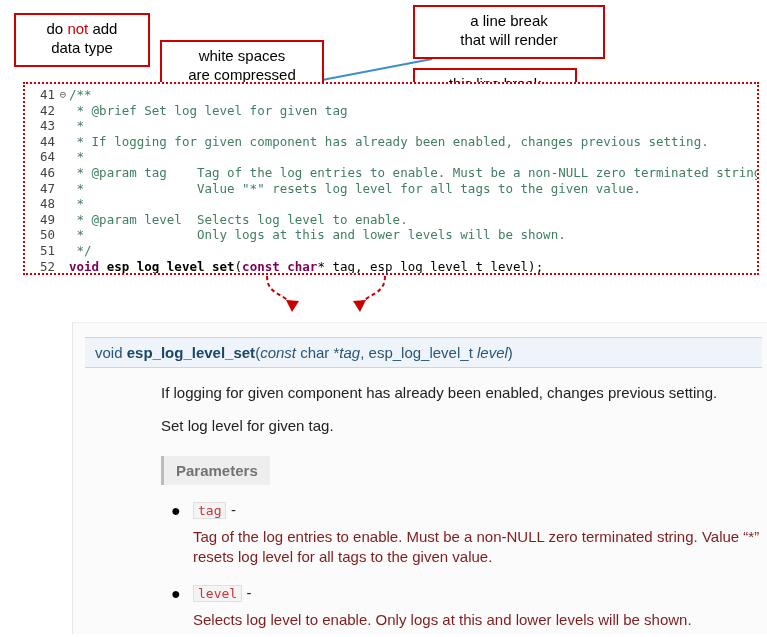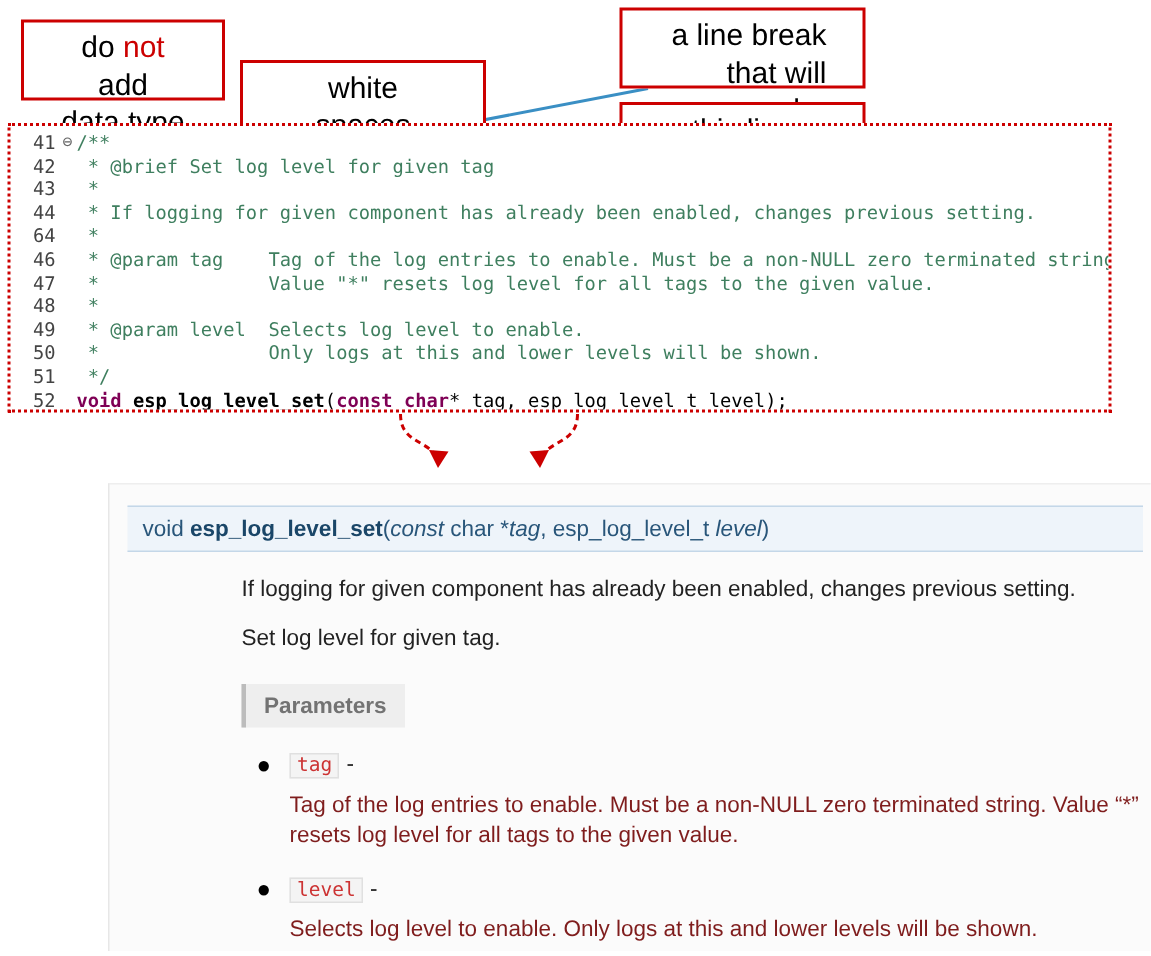--- a/index.html
+++ b/index.html
@@ -14,47 +14,46 @@
     position: relative;
     overflow: hidden;
   }
 
   
   .callout {
     position: absolute;
     border: 2px solid #cc0000;
     background: #ffffff;
     color: #000000;
-    font-size: 20px;
+    font-size: 15px;
     line-height: 1.25;
     text-align: center;
-    padding: 5px 24px;
+    padding: 5px 0;
     box-sizing: border-box;
   }
   .callout .hl {
     color: #cc0000;
   }
   #callout-datatype {
     left: 14px;
     top: 13px;
     width: 136px;
     height: 54px;
   }
   #callout-whitespace {
     left: 160px;
     top: 40px;
     width: 164px;
     height: 54px;
   }
   #callout-linebreak-render {
     left: 413px;
     top: 5px;
-    width: 164px;
+    width: 192px;
     height: 54px;
-    text-align: right;
   }
   #callout-linebreak-norender {
     left: 413px;
     top: 68px;
     width: 164px;
     height: 54px;
   }
 
   
   #leader-lines {
@@ -62,21 +61,21 @@
     left: 0;
     top: 0;
     width: 767px;
     height: 637px;
     pointer-events: none;
   }
 
   
   #code-block {
     position: absolute;
-    left: 5px;
+    left: 23px;
     top: 82px;
     width: 736px;
     height: 193px;
     border: 2px dotted #cc0000;
     background: #ffffff;
     box-sizing: border-box;
     padding: 3px 0 0 0;
     overflow: hidden;
   }
   .code-row {

